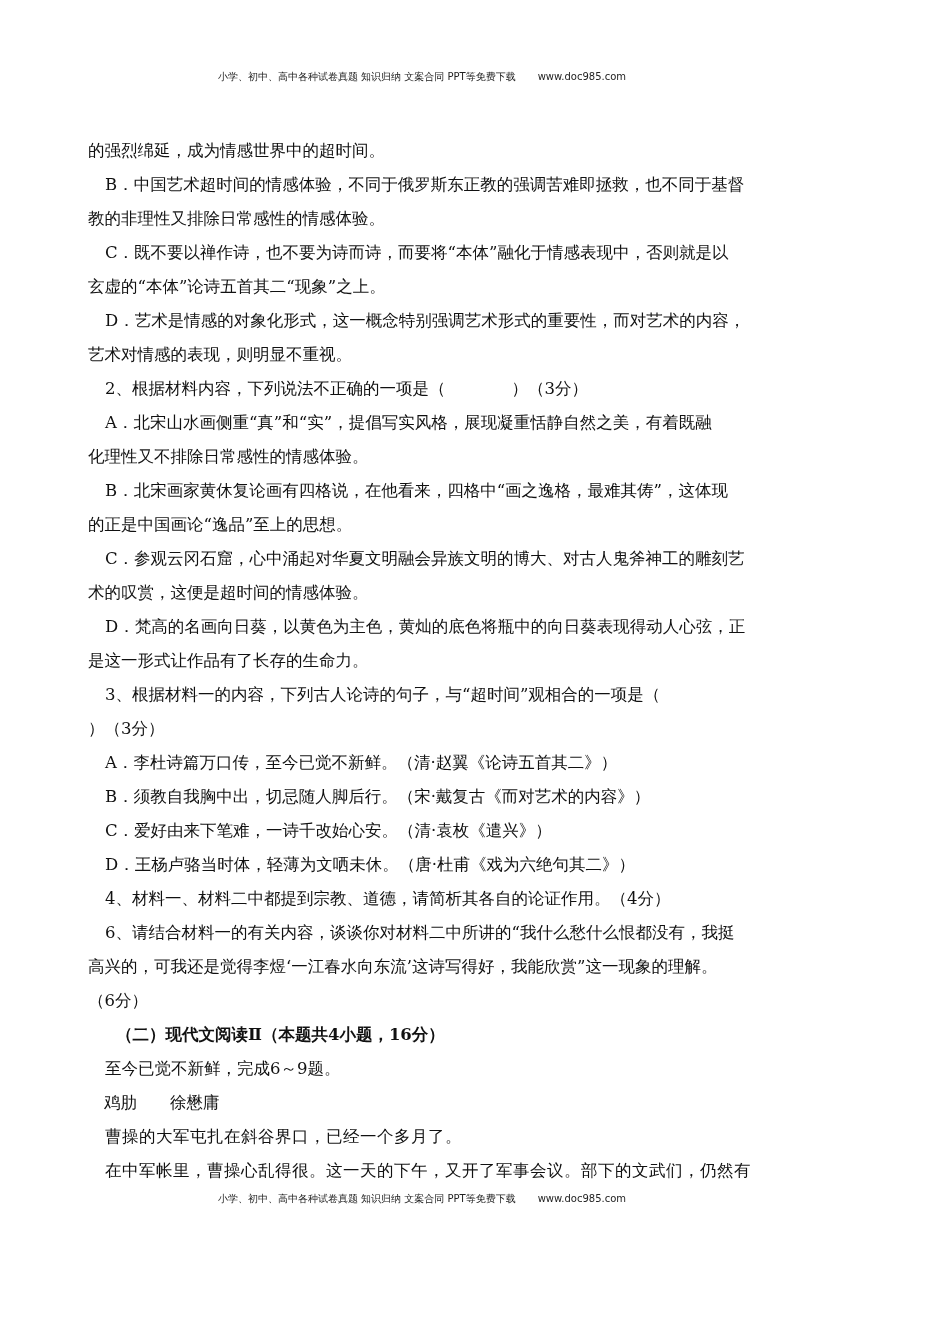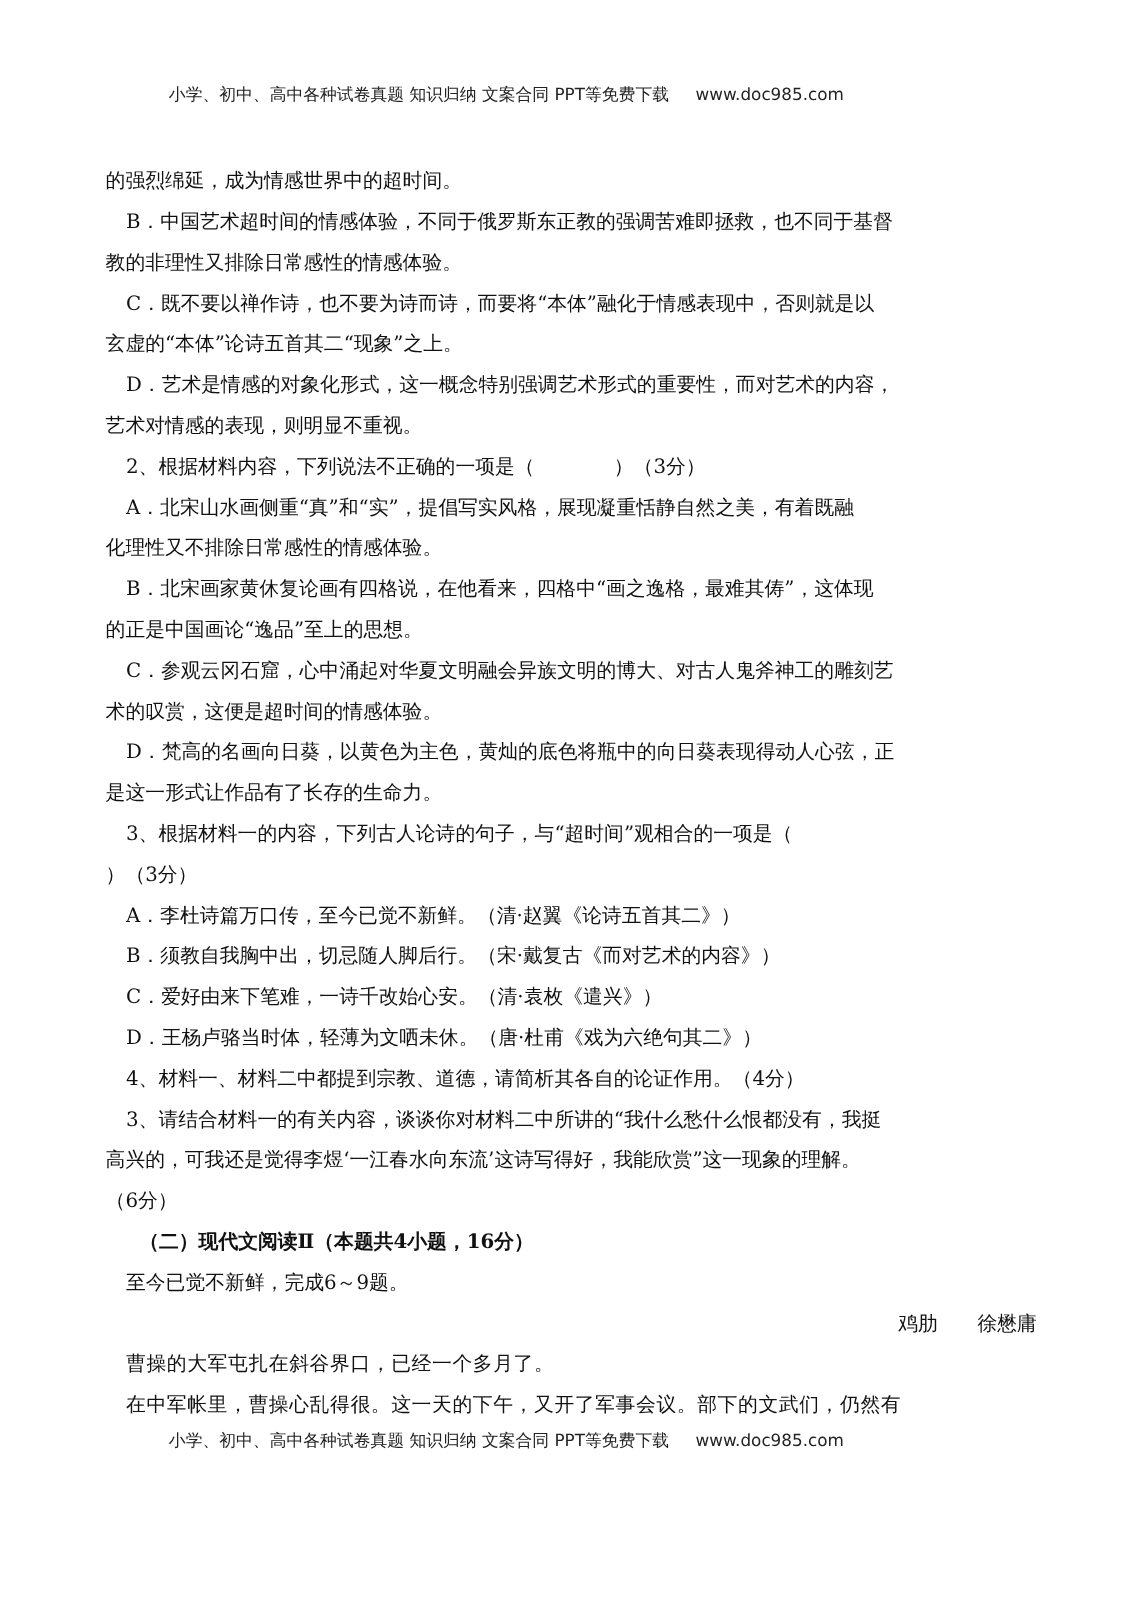--- a/index.html
+++ b/index.html
@@ -1,27 +1,27 @@
 <!DOCTYPE html>
 <html><head>
 <meta charset="utf-8">
 <style>
   html, body { margin: 0; padding: 0; background: #ffffff; }
   body { width: 950px; height: 1344px; position: relative; overflow: hidden;
          font-family: "DejaVu Serif", "Liberation Serif", serif; color: #111; }
   .header, .footer { position: absolute; left: 0; width: 844px; text-align: center;
-         font-family: "DejaVu Sans", "Liberation Sans", sans-serif; font-size: 14px; color: #222; }
+         font-family: "DejaVu Sans", "Liberation Sans", sans-serif; font-size: 10px; color: #222; }
   .header { top: 70px; }
   .footer { top: 1192px; }
   .header .url, .footer .url { margin-left: 22px; }
   .content { position: absolute; left: 88px; top: 140px; width: 776px; font-size: 16.5px; }
   .line { position: absolute; left: 0; white-space: nowrap; }
   .ind { left: 17px; }
   .bold { font-weight: bold; }
-  .center { left: 0; width: 776px; text-align: right; }
+  .center { left: 16px; width: 776px; text-align: left; }
   .kai { font-family: Liberation Mono, monospace; letter-spacing: 0.5px; }
 </style>
 </head>
 <body>
 
 <div class="header">
   <span>小学、初中、高中各种试卷真题 知识归纳 文案合同 PPT等免费下载</span><span class="url">www.doc985.com</span>
 </div>
 
 <div class="content">
@@ -41,21 +41,21 @@
   <div class="line" style="top:442px">术的叹赏，这便是超时间的情感体验。</div>
   <div class="line ind" style="top:476px">D．梵高的名画向日葵，以黄色为主色，黄灿的底色将瓶中的向日葵表现得动人心弦，正</div>
   <div class="line" style="top:510px">是这一形式让作品有了长存的生命力。</div>
   <div class="line ind" style="top:544px">3、根据材料一的内容，下列古人论诗的句子，与“超时间”观相合的一项是（</div>
   <div class="line" style="top:578px">）（3分）</div>
   <div class="line ind" style="top:612px">A．李杜诗篇万口传，至今已觉不新鲜。（清·赵翼《论诗五首其二》）</div>
   <div class="line ind" style="top:646px">B．须教自我胸中出，切忌随人脚后行。（宋·戴复古《而对艺术的内容》）</div>
   <div class="line ind" style="top:680px">C．爱好由来下笔难，一诗千改始心安。（清·袁枚《遣兴》）</div>
   <div class="line ind" style="top:714px">D．王杨卢骆当时体，轻薄为文哂未休。（唐·杜甫《戏为六绝句其二》）</div>
   <div class="line ind" style="top:748px">4、材料一、材料二中都提到宗教、道德，请简析其各自的论证作用。（4分）</div>
-  <div class="line ind" style="top:782px">3、请结合材料一的有关内容，谈谈你对材料二中所讲的“我什么愁什么恨都没有，我挺</div>
+  <div class="line ind" style="top:782px">6、请结合材料一的有关内容，谈谈你对材料二中所讲的“我什么愁什么恨都没有，我挺</div>
   <div class="line" style="top:816px">高兴的，可我还是觉得李煜‘一江春水向东流’这诗写得好，我能欣赏”这一现象的理解。</div>
   <div class="line" style="top:850px">（6分）</div>
 
   <div class="line bold" style="top:884px; left:28px">（二）现代文阅读Ⅱ（本题共4小题，16分）</div>
   <div class="line ind" style="top:918px">至今已觉不新鲜，完成6～9题。</div>
   <div class="line center" style="top:952px">鸡肋　　徐懋庸</div>
   <div class="line ind kai" style="top:986px">曹操的大军屯扎在斜谷界口，已经一个多月了。</div>
   <div class="line ind kai" style="top:1020px">在中军帐里，曹操心乱得很。这一天的下午，又开了军事会议。部下的文武们，仍然有</div>
 </div>
 

